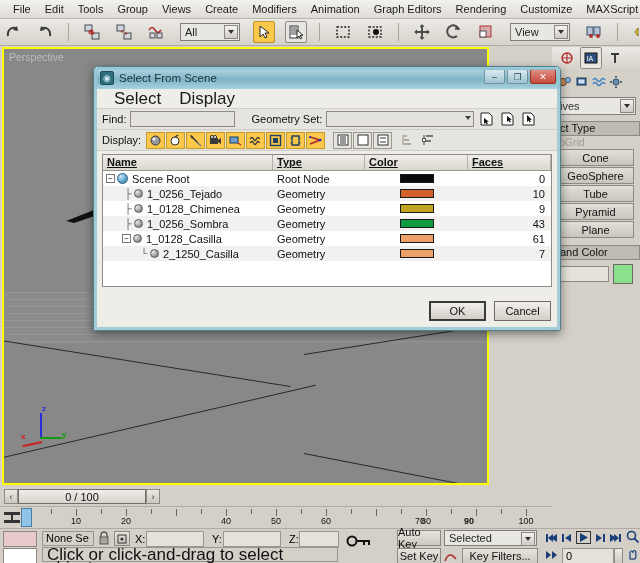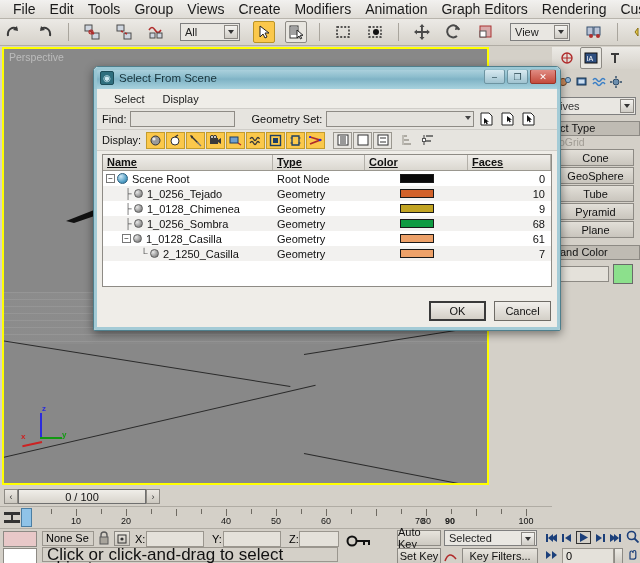--- a/index.html
+++ b/index.html
@@ -19,21 +19,21 @@
 
   
   .menubar {
     position: absolute; left: 0; top: 0; width: 640px; height: 19px;
     background: linear-gradient(#f2f1ef, #dfdcd6);
     display: flex; align-items: center;
     padding-left: 6px;
     border-bottom: 1px solid #b8b4ac;
   }
   .menubar .mi {
-    padding: 2px 7px; font-size: 14px; color: #1a1a1a; cursor: default;
+    padding: 2px 7px; font-size: 11px; color: #1a1a1a; cursor: default;
     white-space: nowrap;
   }
 
   
   .maintb {
     position: absolute; left: 0; top: 19px; width: 640px; height: 27px;
     background: linear-gradient(#eceae6, #d6d2ca);
     display: flex; align-items: center; gap: 10px;
     padding: 0 2px;
     border-bottom: 1px solid #b0aca4;
@@ -252,21 +252,21 @@
     border-color:#9a3427; color:#fff;
   }
   .dlg-body {
     position:absolute; left:3px; top:22px; right:3px; bottom:3px;
     background:#efedE8;
   }
   .dlg-menu {
     height:20px; display:flex; align-items:center; padding-left:8px;
     background:#efedE8; border-bottom:1px solid #cfcdc8;
   }
-  .dlg-menu .mi { padding:2px 9px; font-size:11px; color:#1a1a1a; }
+  .dlg-menu .mi { padding:2px 9px; font-size:17px; color:#1a1a1a; }
   .dlg-row {
     height:21px; display:flex; align-items:center; padding-left:5px;
     background:#e6e4df; border-bottom:1px solid #cfcdc8; gap:4px;
   }
   .dlg-lbl { font-size:11px; color:#111; }
   .findbox {
     width:105px;height:16px;border:1px solid #8e8b85;background:#e4e2dd;
   }
   .selsetbox {
     width:148px;height:16px;border:1px solid #8e8b85;background:#e4e2dd;
@@ -693,21 +693,21 @@
         <div class="tick" style="left: 500px; height: 7px;"></div>
         <div class="tk-label" style="left: 0px;">0</div>
         <div class="tk-label" style="left: 50px;">10</div>
         <div class="tk-label" style="left: 100px;">20</div>
         <div class="tk-label" style="left: 150px; margin-top: 46px;">30</div>
         <div class="tk-label" style="left: 200px;">40</div>
         <div class="tk-label" style="left: 250px;">50</div>
         <div class="tk-label" style="left: 300px;">60</div>
         <div class="tk-label" style="left: 350px; margin-left: 44px;">70</div>
         <div class="tk-label" style="left: 400px;">80</div>
-        <div class="tk-label" style="left: 424px; font-weight: bold;">90</div>
+        <div class="tk-label" style="left: 443px; font-weight: bold;">90</div>
         <div class="tk-label" style="left: 500px;">100</div>
       </div>
     <div class="tb-cursor"></div>
   </div>
 
   <div class="statusbar">
     <div class="mini-sq" style="top:2px; background:#e8c8c8;"></div>
     <div class="mini-sq" style="top:19px; background:#ffffff;"></div>
 
     <div style="position:absolute;left:42px;top:2px;width:52px;height:15px;border:1px solid #9a968e;background:#d4d0c8;line-height:13px;padding-left:3px;">None Se</div>
@@ -1004,21 +1004,21 @@
             <div class="row alt">
               <div class="n" style="padding-left: 19px;">
                 <span class="branch">├</span>
                 <span class="node-sphere"></span>
                 <span>1_0256_Sombra</span>
               </div>
               <div class="t">Geometry</div>
               <div class="c">
                 <div class="swb" style="background: rgb(15, 155, 66);"></div>
               </div>
-              <div class="f">68</div>
+              <div class="f">43</div>
             </div>
             <div class="row">
               <div class="n" style="padding-left: 19px;">
                 <span class="tree-toggle">−</span>
                 <span class="node-sphere"></span>
                 <span>1_0128_Casilla</span>
               </div>
               <div class="t">Geometry</div>
               <div class="c">
                 <div class="swb" style="background: rgb(237, 161, 105);"></div>

